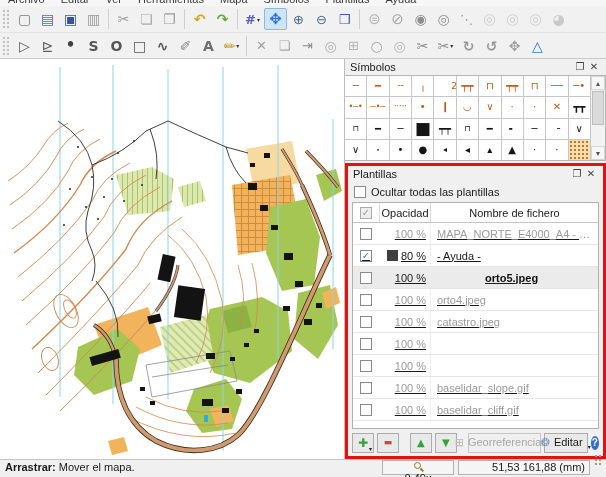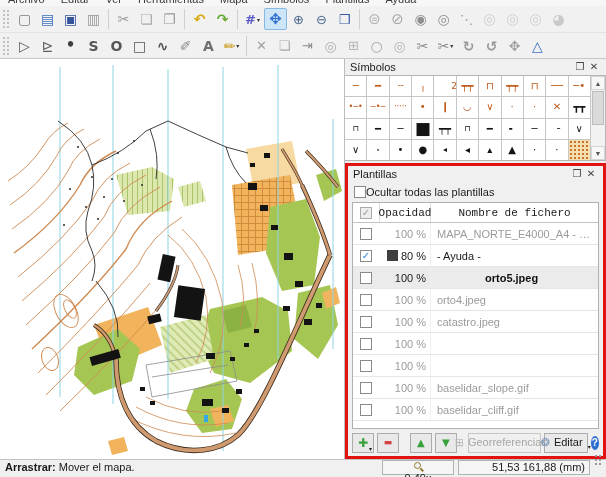--- a/index.html
+++ b/index.html
@@ -48,32 +48,32 @@
   .t-num{font-size:9px!important;font-weight:normal;letter-spacing:-.5px;margin-left:28px;}
   .pat{display:block;width:100%;height:100%;
        background:radial-gradient(#c8742c 26%,rgba(0,0,0,0) 27%) 0 0/4px 4px,#f6dfae;}
   .sbar{width:15px;display:flex;flex-direction:column;background:#f2f2f2;border-left:1px solid #c6c6c6;}
   .sarrow{height:14px;text-align:center;font-size:7px;color:#555;line-height:13px;background:#f7f7f7;border:1px solid #d6d6d6;}
   .sthumb{height:34px;margin:1px;background:#dadada;border:1px solid #bdbdbd;}
 
   
   .templates-panel{flex:1;display:flex;flex-direction:column;background:#f0f0f0;
                    border:3px solid #e01212;margin-top:2px;}
-  .hide-all{display:flex;align-items:center;padding:4px 6px 3px 6px;}
+  .hide-all{display:flex;align-items:center;gap:5px;padding:4px 6px 3px 6px;}
   .cb{width:12px;height:12px;background:#fff;border:1px solid #8a8a8a;display:inline-flex;
       align-items:center;justify-content:center;font-size:10px;line-height:1;color:#2a7fd4;flex:0 0 auto;}
   .cb.gray{background:#eeeeee;border-color:#ababab;color:#9a9a9a;}
 
   .tpl-table{flex:1;display:flex;flex-direction:column;margin:1px 4px 0 4px;border:1px solid #b0b0b0;background:#fff;overflow:hidden;}
   .tpl-header{display:flex;height:20px;align-items:center;border-bottom:1px solid #c4c4c4;background:#fff;}
-  .tpl-header .col-op,.tpl-header .col-name{justify-content:center;font-weight:normal;font-family:Liberation Mono, monospace;}
+  .tpl-header .col-op,.tpl-header .col-name{justify-content:center;font-weight:normal;}
   .col-check{width:26px;display:flex;justify-content:center;align-items:center;height:100%;}
   .col-op{width:52px;height:100%;display:flex;align-items:center;border-left:1px solid #dcdcdc;border-right:1px solid #dcdcdc;}
   .col-name{flex:1;height:100%;display:flex;align-items:center;padding:0 5px;overflow:hidden;white-space:nowrap;}
-  .tplrow{display:flex;height:22px;align-items:center;border-bottom:1px solid #e6e6e6;background:#fff;}
+  .tplrow{display:flex;height:22px;align-items:center;border-bottom:1px solid #e6e6e6;background:#fff;text-decoration:underline;}
   .tplrow.sel{background:#ebebeb;}
   .op-cell{width:52px;height:100%;display:flex;align-items:center;justify-content:flex-end;gap:3px;
            padding-right:4px;border-right:1px solid #efefef;}
   .name-cell{flex:1;padding-left:6px;overflow:hidden;white-space:nowrap;text-overflow:ellipsis;}
   .dim{color:#9b9b9b;} .bold{font-weight:bold;color:#111;margin-left:48px;}
   .swatch{width:11px;height:11px;display:inline-block;background:#3f3f3f;}
 
   .tpl-bottom{height:27px;display:flex;align-items:center;gap:3px;padding:0 4px;}
   .sbtn{height:20px;min-width:22px;border:1px solid #acacac;background:#e9e9e9;display:inline-flex;
         align-items:center;justify-content:center;font-size:12px;line-height:1;position:relative;

